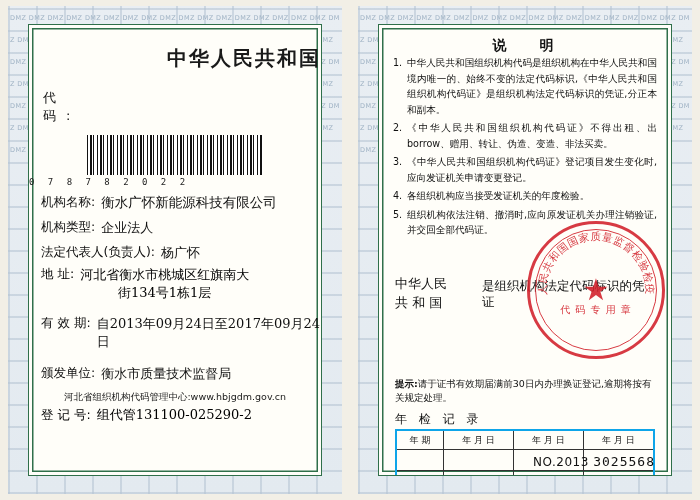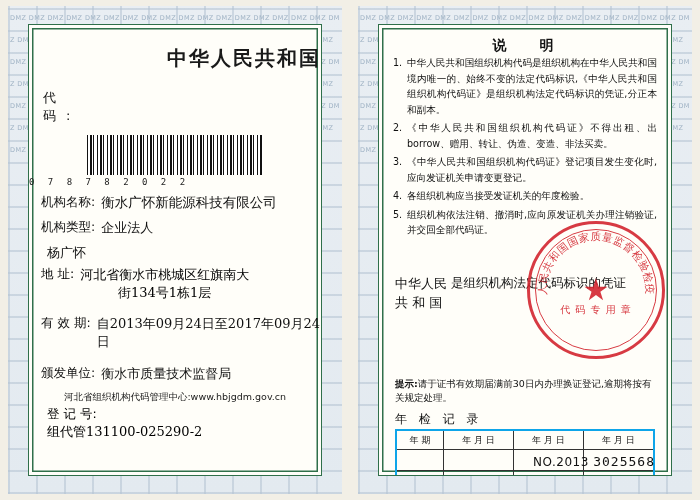--- a/index.html
+++ b/index.html
@@ -102,41 +102,41 @@
   }
   .f-value.big{font-size:13.5px;}
   .addr-wrap{margin:4px 0 0 12px;display:flex;text-align:center;}
   .addr-lines{margin-left:6px;font-size:13px;line-height:1.35;
     font-family:"DejaVu Serif","Liberation Serif",serif;}
 
   .bottom-note{
     text-align:center;font-size:9.5px;color:#1a1a1a;margin-top:8px;
   }
   .reg-row{
-    display:flex;margin:2px 0 0 12px;font-size:12.5px;align-items:baseline;flex-direction:column;
+    display:flex;margin:2px 0 0 12px;font-size:12.5px;align-items:baseline;
   }
   .reg-value{margin-left:6px;font-size:13px;
     font-family:"DejaVu Serif","Liberation Serif",serif;}
 
   
   .r-title{
     text-align:center;font-size:14px;font-weight:bold;color:#111;
     letter-spacing:14px;margin:12px 0 0 10px;
   }
   .notes{
     margin:0 14px;font-size:9.6px;line-height:1.62;color:#111;
     text-align:justify;
   }
   .note{display:flex;margin-bottom:3px;}
   .note .n{width:14px;flex:0 0 14px;text-align:left;}
   .note .t{flex:1;}
 
   .issuer{
     position:absolute;left:0;right:0;top:250px;
-    display:flex;align-items:flex-start;padding:0 16px;box-sizing:border-box;
+    display:flex;align-items:center;padding:0 16px;box-sizing:border-box;gap:31px;
   }
   .issuer-left{font-size:13px;line-height:1.45;color:#111;white-space:nowrap;}
   .issuer-right{font-size:12.5px;color:#111;margin-left:4px;line-height:1.3;}
 
   .seal{
     position:absolute;right:6px;top:196px;
     width:132px;height:132px;border-radius:50%;
     border:3px solid #d2202a;
     color:#d2202a;
     opacity:.88;
@@ -209,20 +209,21 @@
         <span class="f-label">机构名称:</span>
         <span class="f-value big">衡水广怀新能源科技有限公司</span>
       </div>
 
       <div class="field">
         <span class="f-label">机构类型:</span>
         <span class="f-value">企业法人</span>
       </div>
 
       <div class="field">
+        <span class="f-label">法定代表人(负责人):</span>
         <span class="f-value">杨广怀</span>
       </div>
 
       <div class="addr-wrap">
         <span class="f-label">地    址:</span>
         <span class="addr-lines">
           <div>河北省衡水市桃城区红旗南大</div>
           <div>街134号1栋1层</div>
         </span>
       </div>

